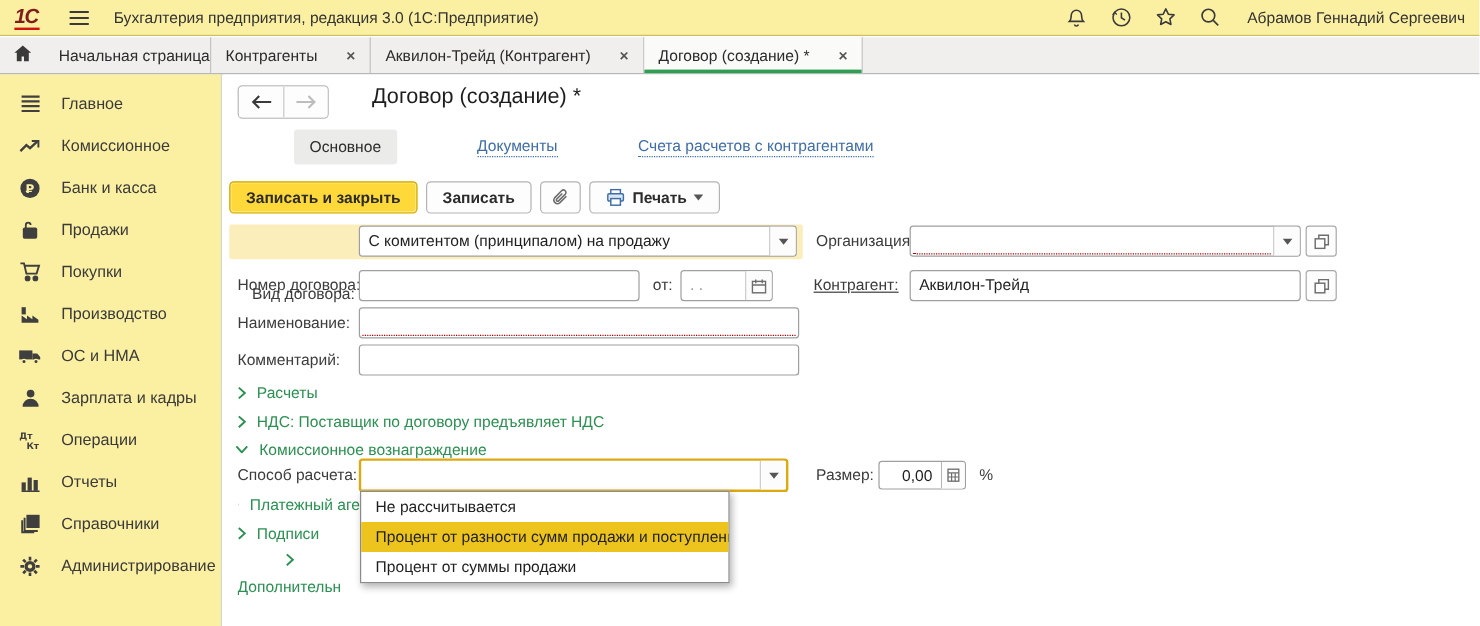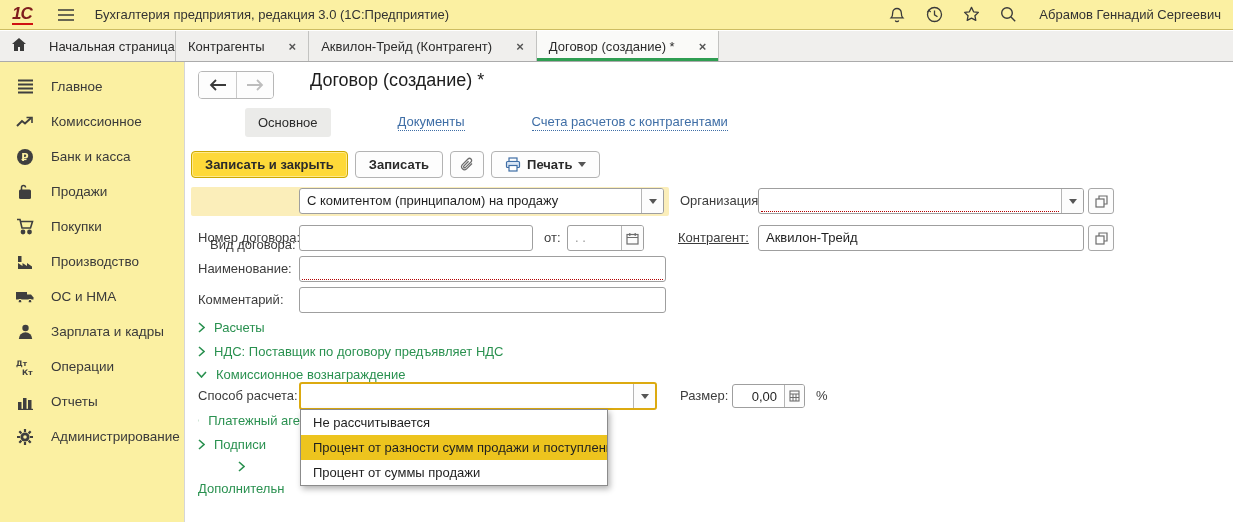--- a/index.html
+++ b/index.html
@@ -222,20 +222,30 @@
             <rect x="1" y="8" width="3.5" height="7" fill="#3f3f3f"></rect>
             <rect x="6" y="4" width="3.5" height="11" fill="#3f3f3f"></rect>
             <rect x="11" y="6" width="3.5" height="9" fill="#3f3f3f"></rect>
             <path d="M1 15.5h15" stroke="#3f3f3f" stroke-width="1.4"></path>
           </svg>
         </span>
       <span class="sb-label">Отчеты</span>
     </div>
     <div class="sb-item">
       <span class="sb-ico">
+          <svg width="17" height="17" viewBox="0 0 17 17">
+            <rect x="5" y="1" width="11" height="11" fill="#3f3f3f"></rect>
+            <path d="M3.5 3.5v11h11" fill="none" stroke="#3f3f3f" stroke-width="1.6"></path>
+            <path d="M1.5 5.5v10h10" fill="none" stroke="#3f3f3f" stroke-width="1.6"></path>
+          </svg>
+        </span>
+      <span class="sb-label">Справочники</span>
+    </div>
+    <div class="sb-item">
+      <span class="sb-ico">
           <svg width="18" height="18" viewBox="0 0 18 18">
             <g stroke="#3f3f3f" stroke-width="2.2">
               <path d="M9 1v3M9 14v3M1 9h3M14 9h3M3.3 3.3l2.1 2.1M12.6 12.6l2.1 2.1M14.7 3.3l-2.1 2.1M5.4 12.6l-2.1 2.1"></path>
             </g>
             <circle cx="9" cy="9" r="4.6" fill="#3f3f3f"></circle>
             <circle cx="9" cy="9" r="1.8" fill="#fbf0a2"></circle>
           </svg>
         </span>
       <span class="sb-label">Администрирование</span>
     </div>

